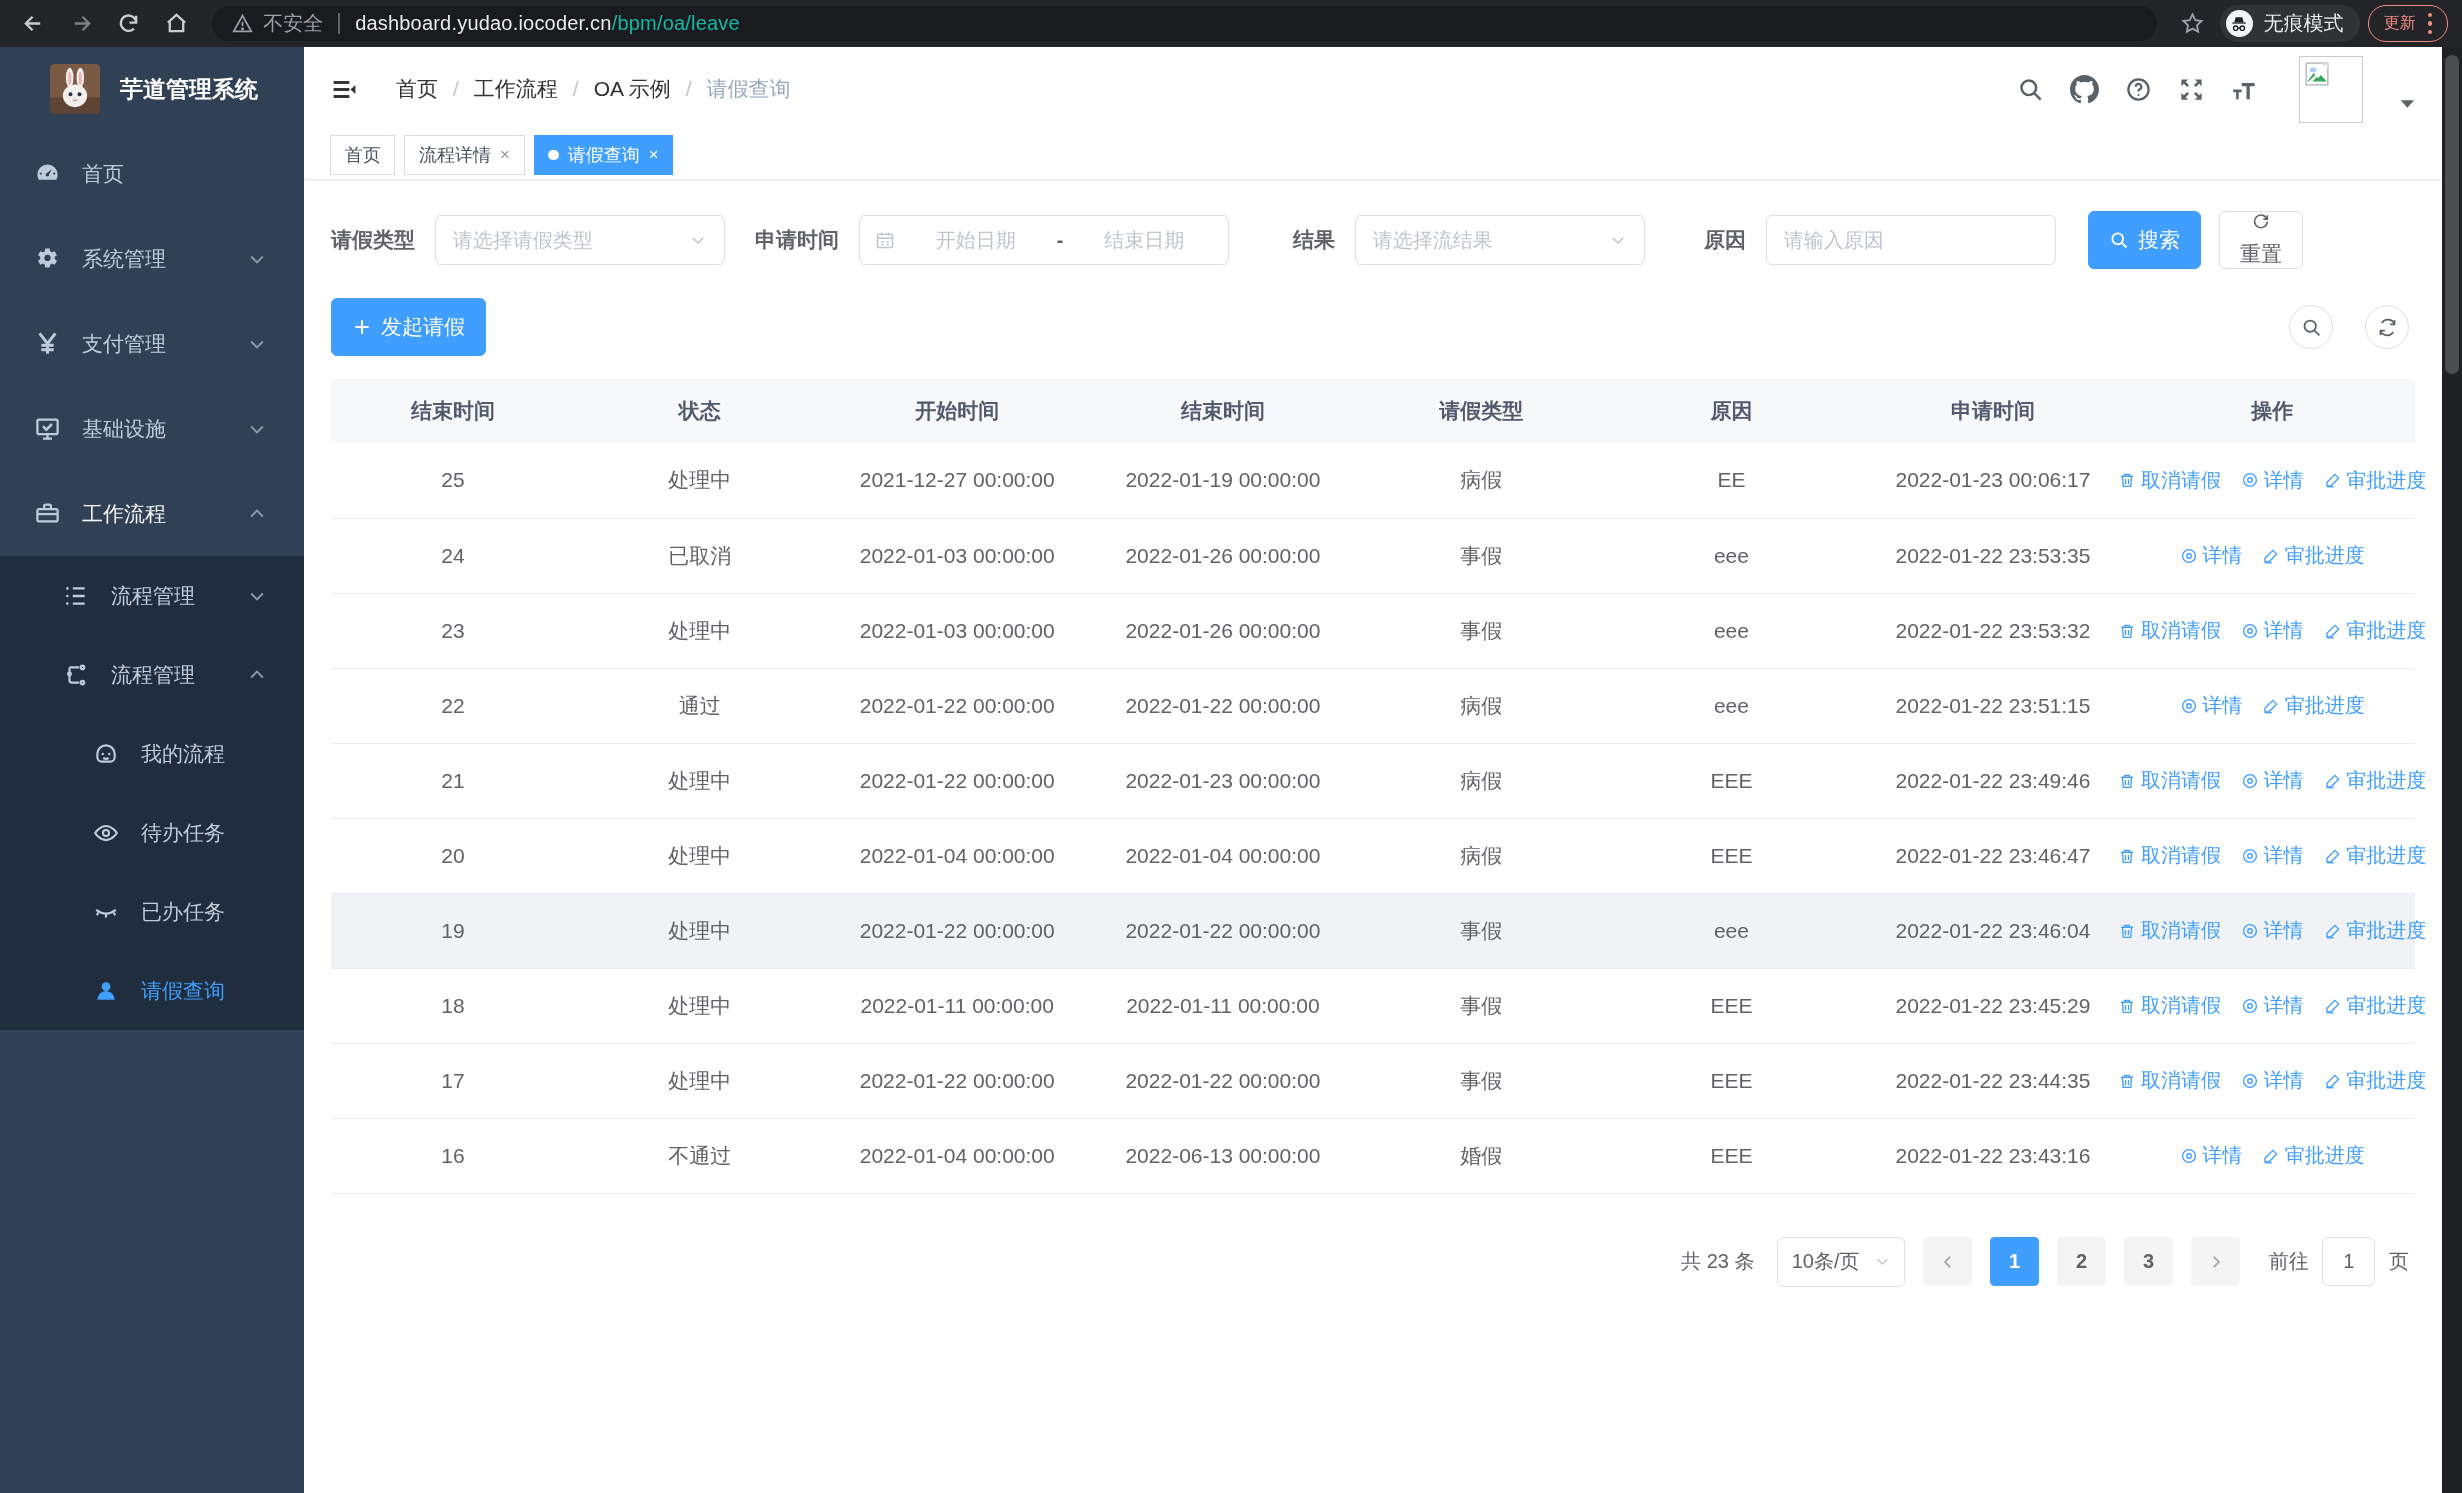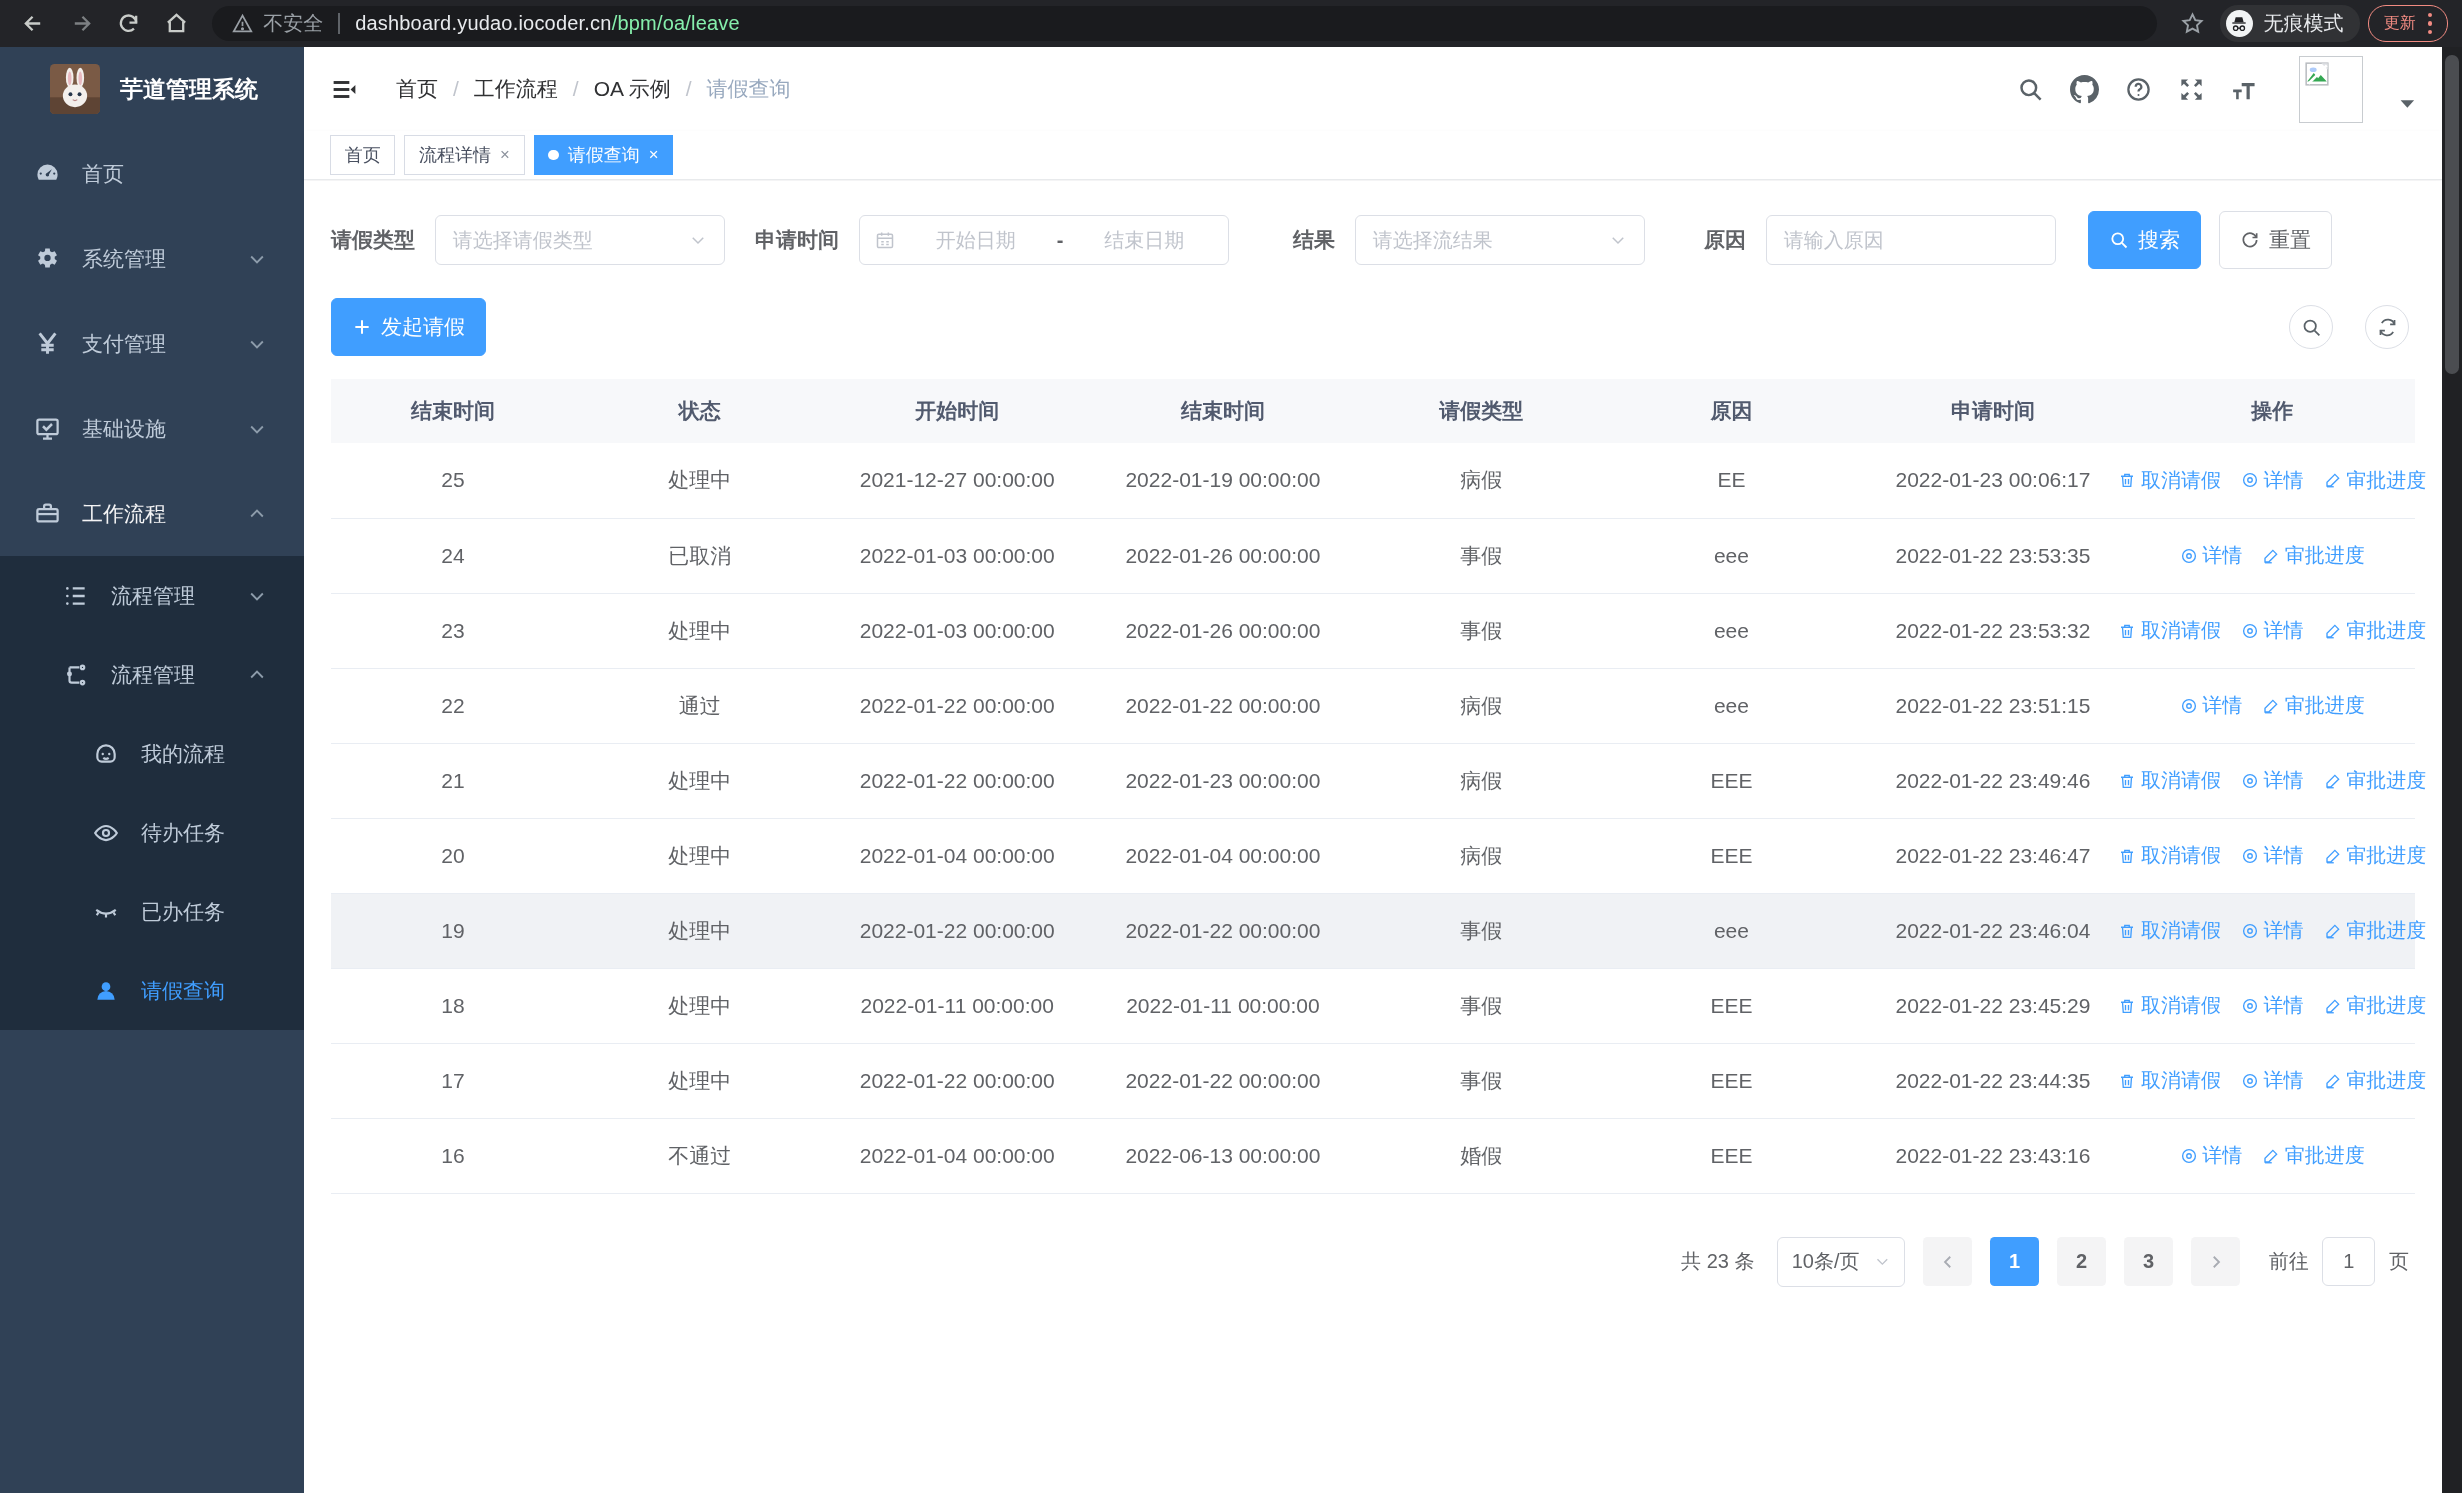--- a/index.html
+++ b/index.html
@@ -9,21 +9,21 @@
 
   
   .browser-bar { position:absolute; top:0; left:0; width:2462px; height:47px; background:#232428; display:flex; align-items:center; padding:0 13.7px; gap:7.6px; }
   .nav-ico { width:40px; height:35px; display:flex; align-items:center; justify-content:center; color:#c9ccc9; border-radius:50%; flex:0 0 auto; }
   .nav-ico.dim { color:#7d8083; }
   .url-pill { flex:1 1 auto; height:35px; background:#1a1b1e; border-radius:17.5px; display:flex; align-items:center; padding:0 20px; gap:10.6px; margin:0 7.6px; }
   .warn-ico { color:#9aa0a6; }
   .sec-label { color:#9aa0a6; font-size:20px; }
   .url-div { width:1.5px; height:21px; background:#5f6368; margin:0 4.6px; }
   .url-text { font-size:20px; color:#e8eaed; letter-spacing:0.2px; }
-  .url-text .path { color:#86efac; }
+  .url-text .path { color:#14b8a6; }
   .star-ico { color:#9aa0a6; }
   .incog-badge { height:37px; background:#313235; border-radius:18px; display:flex; align-items:center; gap:10.6px; padding:0 16.7px 0 6px; flex:0 0 auto; }
   .incog-circle { width:27px; height:27px; border-radius:50%; background:#f1f3f4; display:flex; align-items:center; justify-content:center; color:#202124; }
   .incog-label { color:#e8eaed; font-size:20px; }
   .update-pill { height:37px; border:1.5px solid #f28b82; border-radius:18px; color:#f28b82; font-size:16px; display:flex; align-items:center; gap:12px; padding:0 15px; flex:0 0 auto; }
   .dots-ico { display:flex; flex-direction:column; gap:3.8px; }
   .dots-ico i { width:4.6px; height:4.6px; border-radius:50%; background:#f28b82; }
 
   
   .sidebar { position:absolute; top:47px; left:0; width:304px; height:1446px; background:#304156; overflow:hidden; }
@@ -79,21 +79,21 @@
   .date-box { width:370px; padding:0 15px; gap:12px; margin-right:64px; }
   .date-box .dsep { color:#606266; font-weight:bold; }
   .date-ph { flex:1; text-align:center; }
   .inp { width:290px; padding:0 16.7px; }
   .gap-a { margin-right:30px; }
   .gap-b { margin-right:59px; }
   .btn { height:58px; border-radius:6px; font-size:21px; display:flex; align-items:center; gap:9px; cursor:pointer; white-space:nowrap; }
   .btn-primary { background:#409eff; color:#fff; border:1.5px solid #409eff; padding:0 20px; }
   .btn-plain { background:#fff; color:#606266; border:1.5px solid #dcdfe6; padding:0 20px; }
   .search-btn { margin-left:32px; }
-  .reset-btn { margin-left:18px; }
+  .reset-btn { margin-left:18px;flex-direction:column; }
 
   .toolbar-row { margin-top:29px; display:flex; align-items:center; }
   .create-btn { padding:0 20px; }
   .mini-circles { margin-left:auto; display:flex; gap:32px; margin-right:6px; }
   .circle-btn { width:44px; height:44px; border-radius:50%; border:1.5px solid #dcdfe6; display:flex; align-items:center; justify-content:center; color:#5a6268; cursor:pointer; background:#fff; }
 
   
   .tbl { width:100%; margin-top:23px; border-collapse:collapse; table-layout:fixed; }
   .tbl th { background:#f7f8fa; color:#515a6e; font-size:21px; font-weight:bold; height:64px; text-align:center; }
   .tbl td { height:75px; font-size:21px; color:#606266; text-align:center; border-bottom:1.5px solid #e9edf3; white-space:nowrap; }

